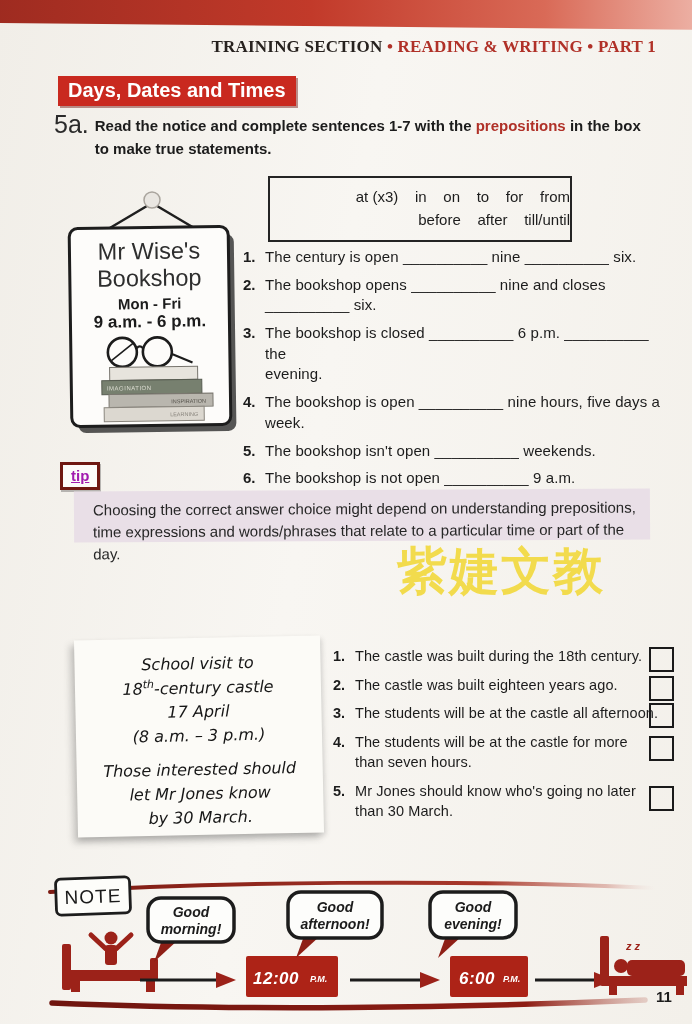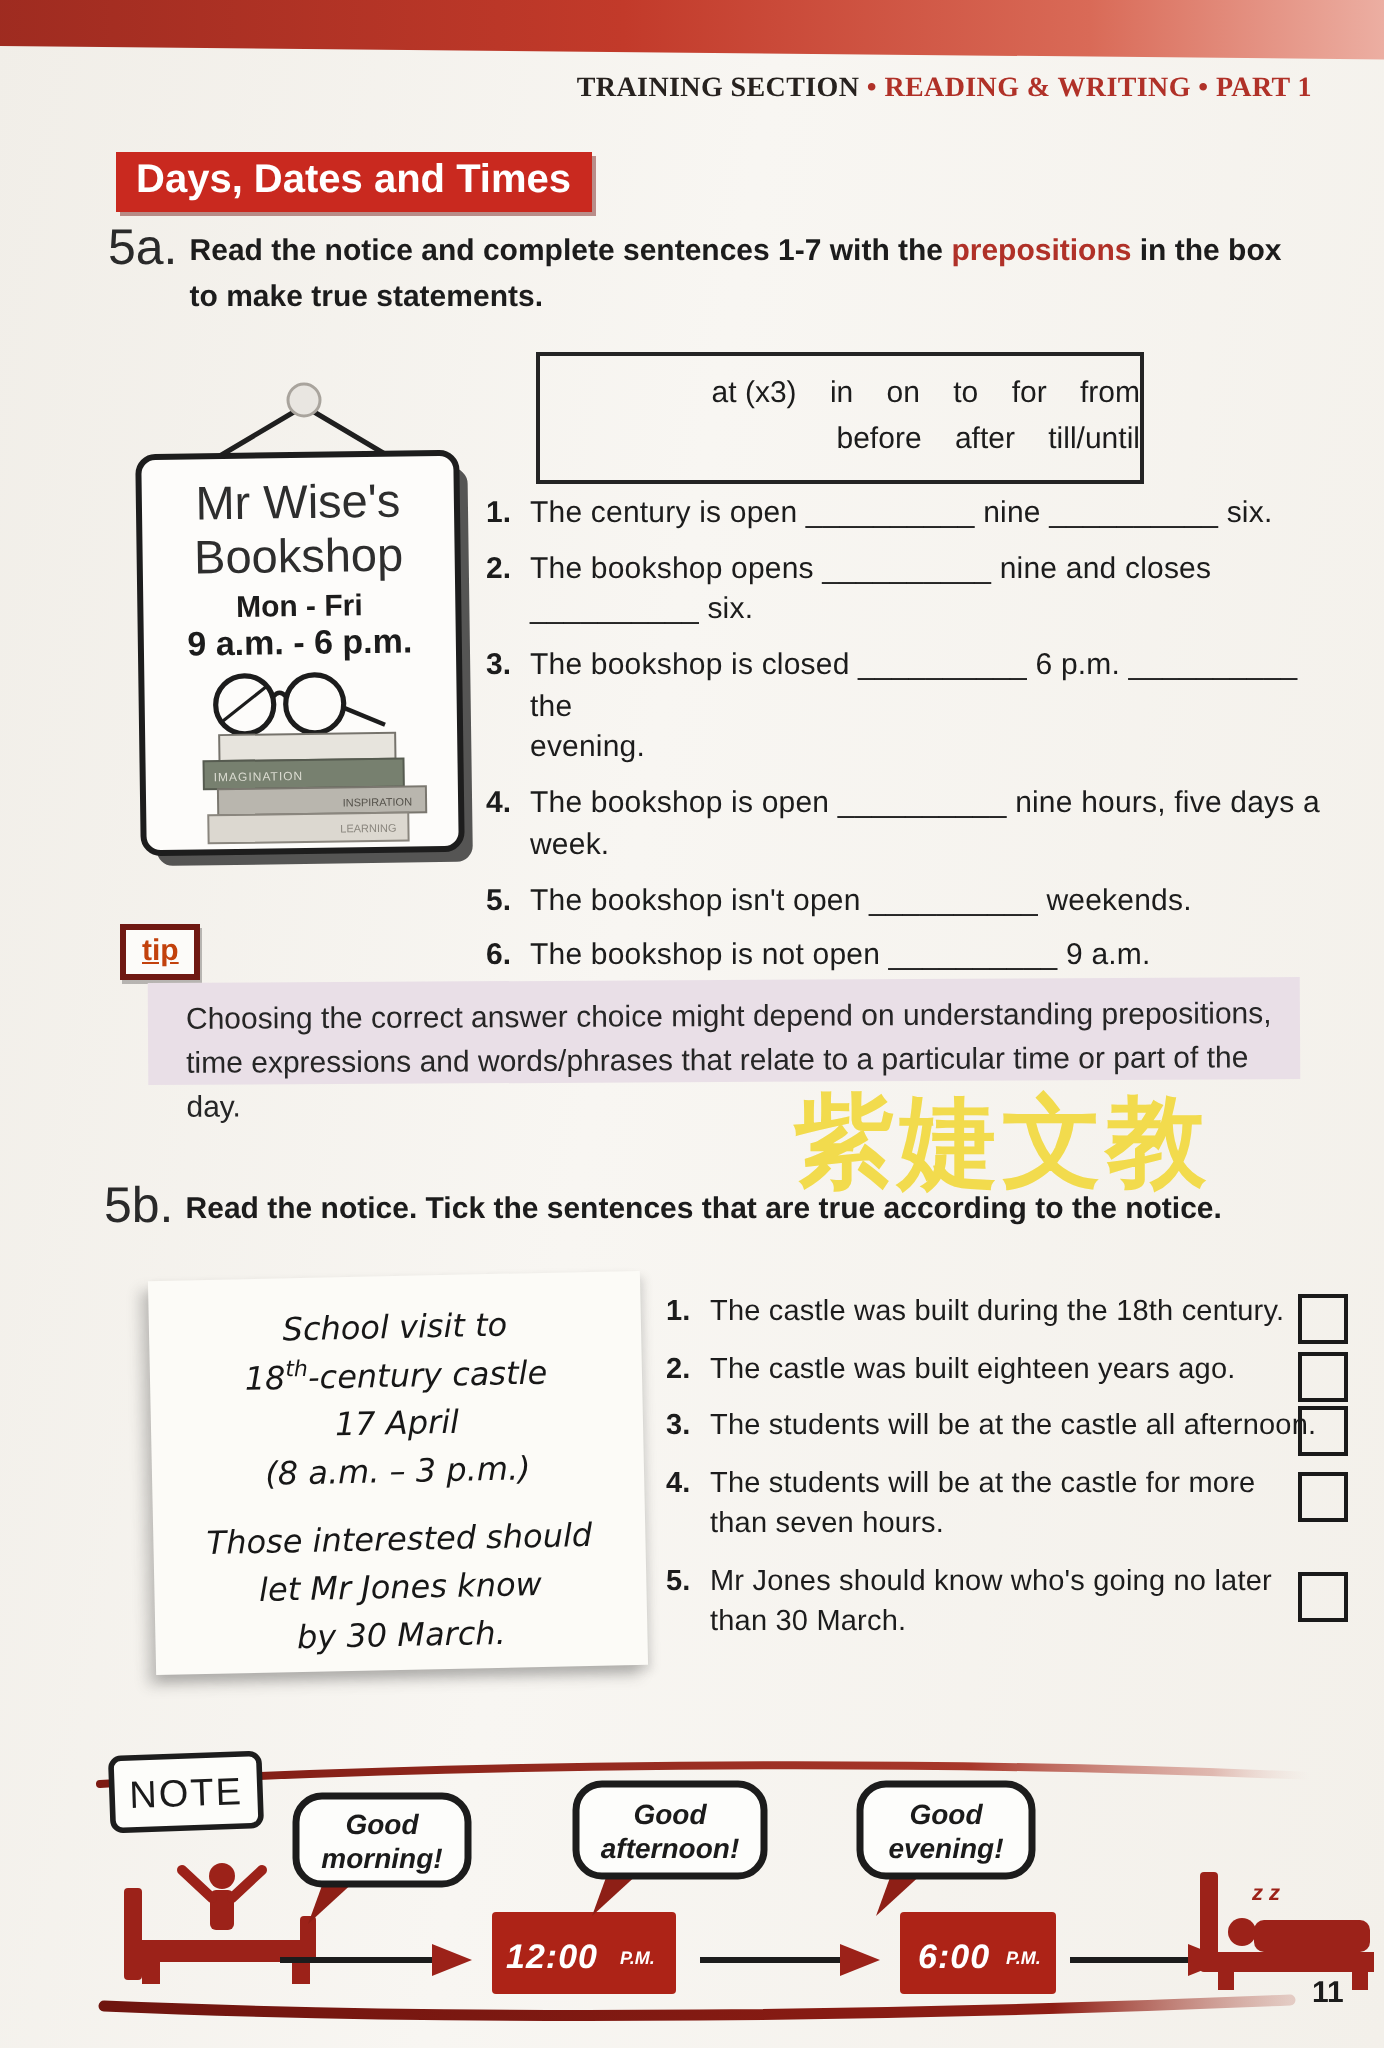--- a/index.html
+++ b/index.html
@@ -5,21 +5,21 @@
   html,body { margin:0; padding:0; background:#e8e6e2; }
   .page { position:relative; width:692px; height:1024px; margin:0 auto; overflow:hidden;
           background:linear-gradient(100deg,#f1eee8,#f8f6f2 45%,#f3f0ea);
           font-family:"Liberation Sans", sans-serif; color:#1c1c1c; }
 
   .topband { position:absolute; top:-9px; left:-6px; width:706px; height:32px;
              background:linear-gradient(to right,#9e2b20,#c23a2a 45%,#d96a57 78%,#edb2a6);
              transform:skewY(0.55deg); transform-origin:left top; }
 
   .header { position:absolute; top:37px; right:36px; font-family:"Liberation Serif", serif;
-            font-weight:bold; font-size:14px; letter-spacing:0.2px; }
+            font-weight:bold; font-size:17px; letter-spacing:0.2px; }
   .header .sec { color:#27221f; }
   .header .rest { color:#b03128; }
 
   .banner { position:absolute; left:58px; top:76px; background:#c9291f; color:#fff;
             font-weight:bold; font-size:20px; padding:3px 10px 4px;
             box-shadow:2px 2px 0 rgba(110,15,10,0.45); }
 
   .ex-head { position:absolute; display:flex; gap:6px; }
   #ex5a-head { left:54px; top:111px; width:592px; }
   #ex5b-head { left:52px; top:590px; width:610px; }
@@ -40,21 +40,21 @@
   .card .t1.first { margin-top:9px; }
   .card .days { font-size:15px; font-weight:bold; margin-top:3px; }
   .card .hours { font-size:17px; font-weight:bold; }
 
   .sa-list { position:absolute; left:243px; top:247px; width:430px; }
   .sa-item { display:flex; gap:6px; font-size:15px; line-height:1.38; margin-bottom:7px; }
   .sa-item .n { font-weight:bold; min-width:16px; }
   .sa-item .t { white-space:pre-line; letter-spacing:0.1px; }
 
   .tip-label { position:absolute; left:60px; top:462px; border:3px solid #6f1812; background:#fcfbf9;
-               font-weight:bold; font-size:15px; color:#c2410c; padding:2px 8px 3px;
+               font-weight:bold; font-size:15px; color:#a21caf; padding:2px 8px 3px;
                box-shadow:1px 2px 0 rgba(0,0,0,0.25);text-decoration:underline; }
   .tip-band { position:absolute; left:74px; top:490px; width:576px; height:51px; background:#e9dfe7;
               transform:rotate(-0.3deg); }
   .tip-text { padding:8px 8px 0 19px; font-size:15px; line-height:1.45; color:#262626; }
 
   .watermark { position:absolute; left:382px; top:538px; font-size:50px; font-weight:bold;
                color:#f2d93c; opacity:0.9; letter-spacing:2px; white-space:nowrap;
                font-family:"DejaVu Sans", sans-serif;margin-left:15px; }
 
   .notice { position:absolute; left:76px; top:638px; width:246px; height:183px; background:#fcfbf7;
@@ -163,24 +163,20 @@
       </div>
   </div>
 
   <div class="tip-label">tip</div>
   <div class="tip-band">
     <div class="tip-text">Choosing the correct answer choice might depend on understanding prepositions, time expressions and words/phrases that relate to a particular time or part of the day.</div>
   </div>
 
   <div class="watermark">紫婕文教</div>
 
-  <div class="ex-head" id="ex5b-head">
-    <div class="ex-num">5b.</div>
-    <div class="ex-inst">Read the notice. Tick the sentences that are true according to the notice.</div>
-  </div>
 
   <div class="notice">
     <div>School visit to</div>
     <div><span>18</span><sup>th</sup><span>-century castle</span></div>
     <div>17 April</div>
     <div>(8 a.m. – 3 p.m.)</div>
     <div class="gap"></div>
     <div>Those interested should</div>
     <div>let Mr Jones know</div>
     <div>by 30 March.</div>

